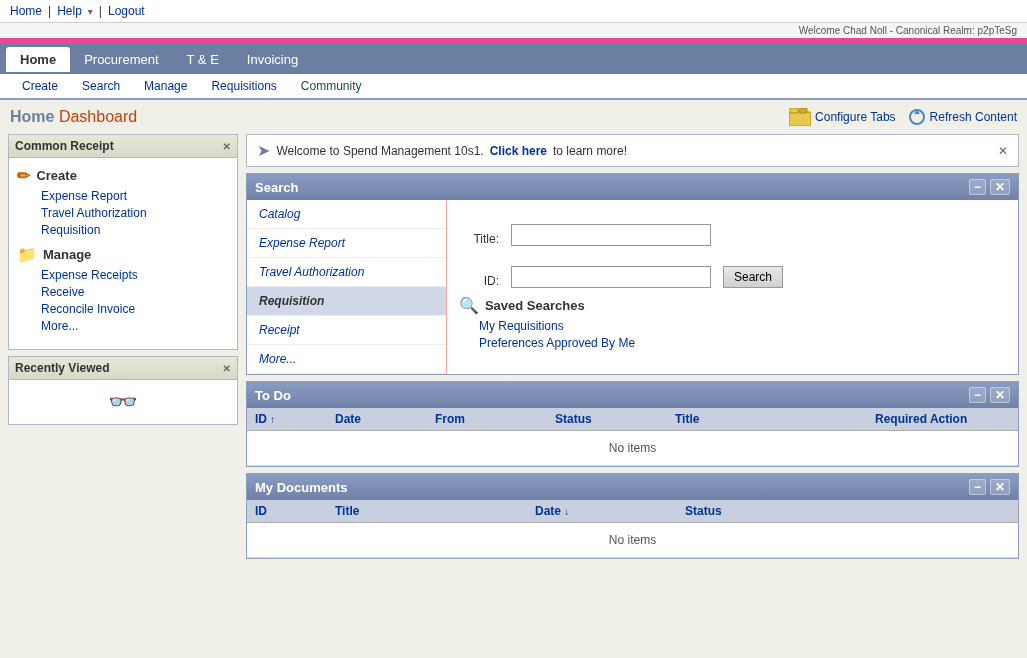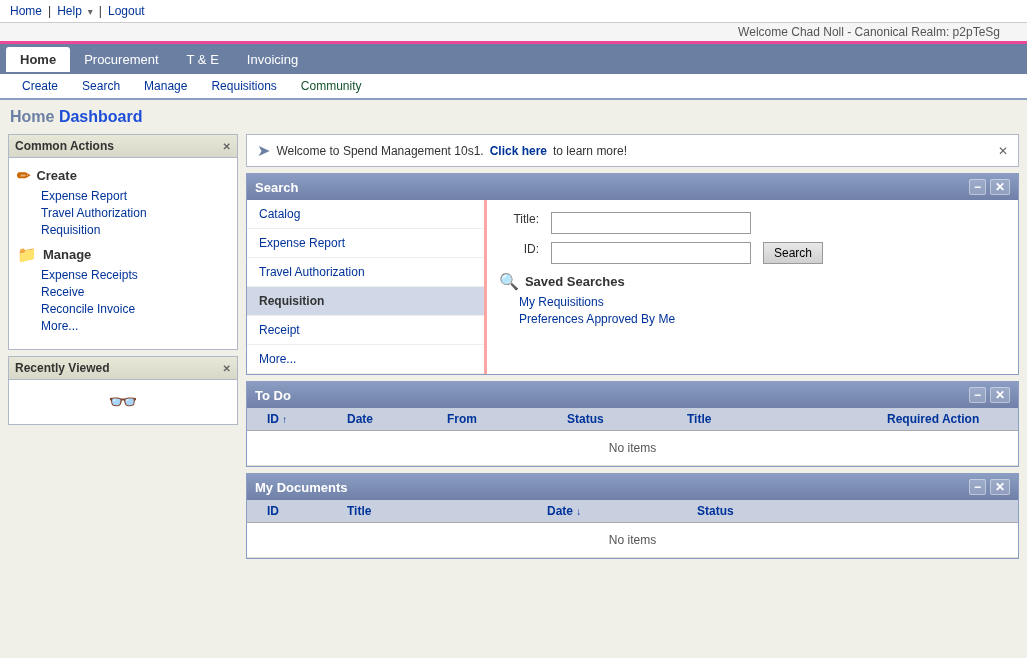--- a/index.html
+++ b/index.html
@@ -8,21 +8,21 @@
     
     .top-bar { background: #fff; display: flex; justify-content: space-between; align-items: center; padding: 4px 10px; border-bottom: 1px solid #ccc; }
     .logo { display: flex; align-items: center; gap: 4px; }
     .logo-ariba { font-size: 18px; font-weight: bold; letter-spacing: 2px; color: #000; }
     .logo-ariba span { color: #cc0000; }
     .logo-sm { font-size: 11px; color: #666; letter-spacing: 1px; margin-left: 8px; }
     .top-links { display: flex; gap: 6px; align-items: center; font-size: 12px; }
     .top-links a { color: #003399; text-decoration: none; }
 
     
-    .welcome-bar { background: #f5f5f5; text-align: right; padding: 2px 27px; font-size: 12px; color: #555; border-bottom: 3px solid #ec4899; }
+    .welcome-bar { background: #f5f5f5; text-align: right; padding: 2px 10px; font-size: 10px; color: #555; border-bottom: 6px solid #ec4899; }
 
     
     .nav-tabs { background: #6b7fa3; display: flex; align-items: center; padding: 0 6px; height: 30px; }
     .nav-tab { padding: 5px 14px; font-size: 13px; color: #fff; cursor: pointer; border-radius: 3px 3px 0 0; }
     .nav-tab.active { background: #fff; color: #333; font-weight: bold; }
 
     
     .sub-nav { background: #fff; display: flex; align-items: center; padding: 0 10px; height: 26px; border-bottom: 2px solid #8b9dc3; }
     .sub-nav-item { padding: 4px 12px; font-size: 12px; color: #003399; cursor: pointer; text-decoration: none; }
     .sub-nav-item.community { color: #14532d; }
@@ -69,36 +69,36 @@
     .close-x { cursor: pointer; color: #666; font-size: 12px; }
 
     
     .section { border: 1px solid #8b9dc3; background: #fff; }
     .section-header { background: linear-gradient(to bottom, #8b9dc3, #7080a8); padding: 5px 8px; display: flex; justify-content: space-between; align-items: center; color: #fff; font-weight: bold; font-size: 13px; }
     .section-controls { display: flex; gap: 4px; }
     .section-ctrl { cursor: pointer; color: #fff; font-size: 12px; background: rgba(255,255,255,0.2); border: 1px solid rgba(255,255,255,0.4); padding: 0 4px; border-radius: 2px; }
 
     
     .search-body { display: flex; }
-    .search-left { width: 240px; border-right: 3px solid #fca5a5; }
+    .search-left { width: 200px; border-right: 1px solid #fca5a5; font-style: italic; }
     .search-item { padding: 7px 12px; cursor: pointer; font-size: 12px; color: #003399; border-bottom: 1px solid #eee; }
     .search-item.selected { background: #d0d8e8; color: #333; font-weight: bold; }
     .search-right { flex: 1; padding: 12px; }
     .search-form { display: flex; flex-direction: column; gap: 8px; }
-    .form-row { display: flex; align-items: flex-start; gap: 12px; }
+    .form-row { display: flex; align-items: flex-end; gap: 12px; margin-top: 12px; }
     .form-label { width: 40px; text-align: right; font-size: 12px; color: #333; }
     .form-input { width: 200px; height: 22px; border: 1px solid #999; padding: 2px 4px; font-size: 12px; }
     .search-btn { background: linear-gradient(to bottom, #e8e8e8, #d0d0d0); border: 1px solid #999; padding: 3px 10px; font-size: 12px; cursor: pointer; }
     .saved-searches { margin-top: 8px; }
     .saved-searches-title { display: flex; align-items: center; gap: 6px; font-weight: bold; font-size: 13px; margin-bottom: 4px; }
     .saved-search-icon { color: #4466aa; }
     .saved-search-link { display: block; color: #003399; text-decoration: none; font-size: 12px; padding-left: 20px; margin-bottom: 3px; cursor: pointer; }
 
     
-    .table-header-row { background: #c8d0e0; display: grid; padding: 4px 20px; font-size: 12px; font-weight: bold; color: #333; border-bottom: 1px solid #aaa; }
+    .table-header-row { background: #c8d0e0; display: grid; padding: 4px 8px; font-size: 12px; font-weight: bold; color: #333; border-bottom: 1px solid #aaa; }
     .table-no-items { text-align: center; padding: 10px; font-size: 12px; color: #555; border-bottom: 1px solid #ddd; }
 
     
     .todo-grid { grid-template-columns: 80px 100px 120px 120px 200px 1fr; }
     
     .mydocs-grid { grid-template-columns: 80px 200px 150px 1fr; }
 
     .col-header { font-size: 12px; color: #003399; cursor: pointer; }
     .sort-arrow { font-size: 10px; }
 
@@ -136,31 +136,50 @@
   <a class="sub-nav-item" href="#">Create</a>
   <a class="sub-nav-item" href="#">Search</a>
   <a class="sub-nav-item" href="#">Manage</a>
   <a class="sub-nav-item" href="#">Requisitions</a>
   <a class="sub-nav-item community" href="#">Community</a>
 </div>
 
 <div class="page-header">
   <h1 class="page-title">
     <span>Home</span>
-    <span style="color:#1d4ed8;font-weight:bold;"> Dashboard</span>
+    <span style="color:#c2410c;font-weight:normal;"> Dashboard</span>
   </h1>
+  <div class="page-actions">
+    <a class="action-btn" href="#">
+
+      <svg width="22" height="18" viewBox="0 0 22 18">
+        <rect x="0" y="4" width="22" height="14" rx="1" fill="#e8c84a" stroke="#b0900a" stroke-width="1"></rect>
+        <rect x="1" y="0" width="8" height="5" rx="1" fill="#e8c84a" stroke="#b0900a" stroke-width="1"></rect>
+        <rect x="10" y="0" width="8" height="5" rx="1" fill="#c8a830" stroke="#b0900a" stroke-width="1"></rect>
+      </svg>
+      <span>Configure Tabs</span>
+    </a>
+    <a class="action-btn" href="#">
+
+      <svg width="18" height="18" viewBox="0 0 18 18">
+        <circle cx="9" cy="9" r="7" fill="none" stroke="#4488cc" stroke-width="2"></circle>
+        <path d="M9 2 L12 6 L6 6 Z" fill="#4488cc"></path>
+      </svg>
+      <span>Refresh Content</span>
+    </a>
+  </div>
 </div>
 
 <div class="main-content">
 
   <div class="left-panel">
 
     <div class="widget">
       <div class="widget-header">
-        <span>Common Actions</span>
+        <span>Common Receipt</span>
         <span class="widget-header-icon">✕</span>
       </div>
       <div class="widget-body">
 
         <div class="action-group">
           <div class="action-group-title">
             <span class="pencil-icon">✏</span>
             <span>Create</span>
           </div>
           <div class="action-links">

